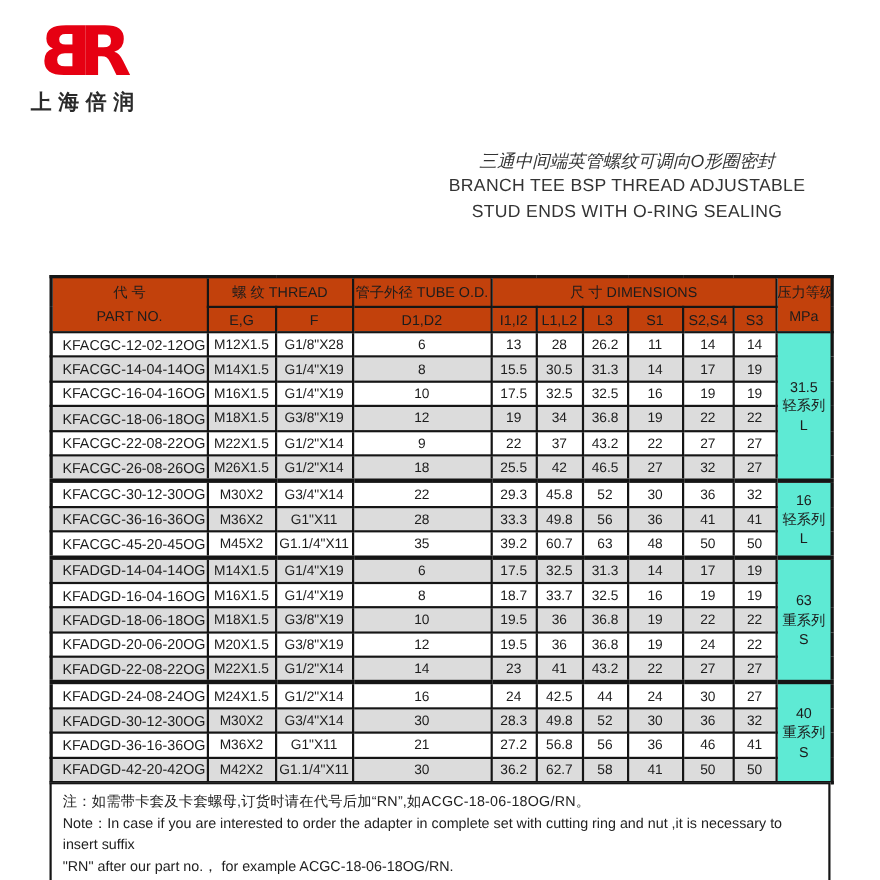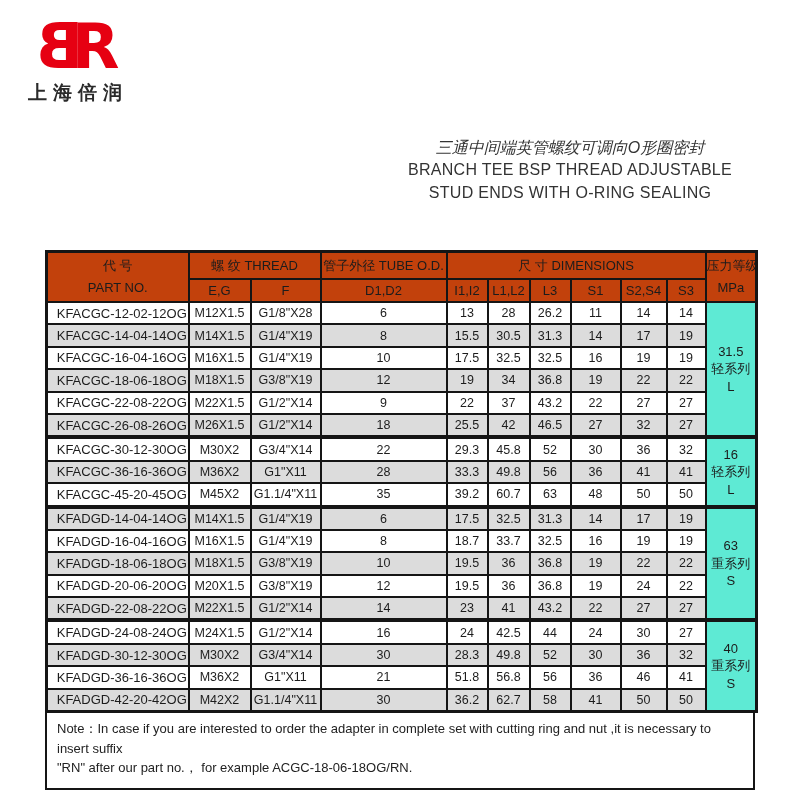--- a/index.html
+++ b/index.html
@@ -339,21 +339,21 @@
             <td>52</td>
             <td>30</td>
             <td>36</td>
             <td>32</td>
           </tr>
           <tr>
             <td class="part">KFADGD-36-16-36OG</td>
             <td>M36X2</td>
             <td>G1"X11</td>
             <td>21</td>
-            <td>51.8</td>
+            <td>27.2</td>
             <td>56.8</td>
             <td>56</td>
             <td>36</td>
             <td>46</td>
             <td>41</td>
           </tr>
           <tr class="stripe">
             <td class="part">KFADGD-42-20-42OG</td>
             <td>M42X2</td>
             <td>G1.1/4"X11</td>
@@ -362,18 +362,19 @@
             <td>62.7</td>
             <td>58</td>
             <td>41</td>
             <td>50</td>
             <td>50</td>
           </tr>
         </tbody>
     </table>
 
     <div class="note-box">
+      <div class="cn">注：如需带卡套及卡套螺母,订货时请在代号后加“RN”,如ACGC-18-06-18OG/RN。</div>
       <div class="en">Note：In case if you are interested to order the adapter in complete set with cutting ring and nut ,it is necessary to insert suffix</div>
       <div class="en">"RN" after our part no.， for example ACGC-18-06-18OG/RN.</div>
     </div>
   </div>
 
 </div>
 
 </body></html>

